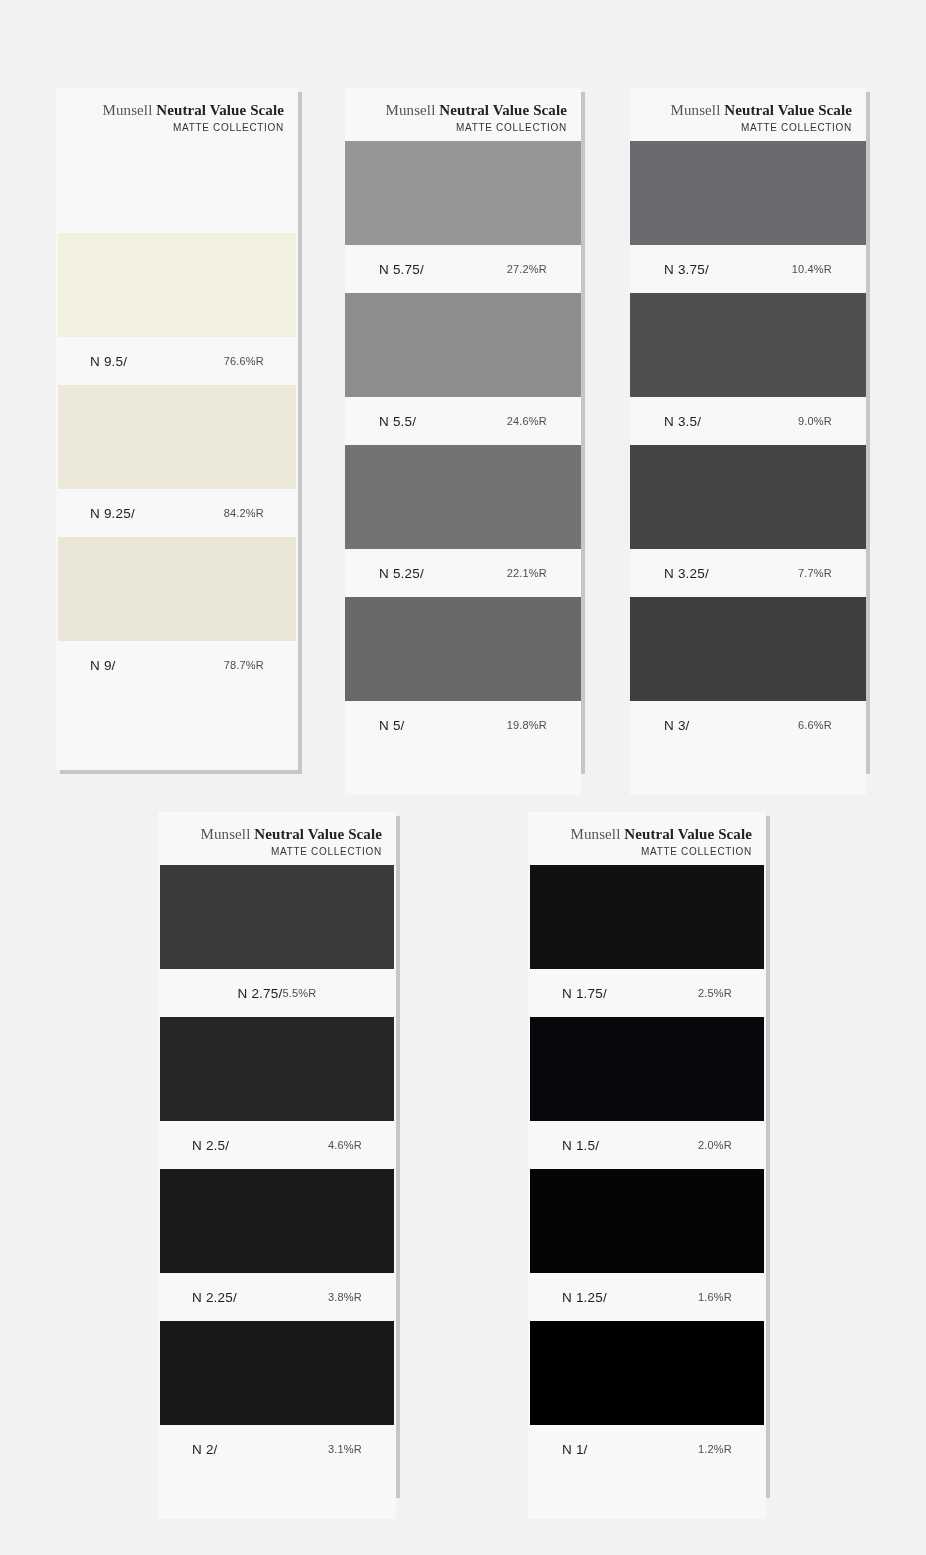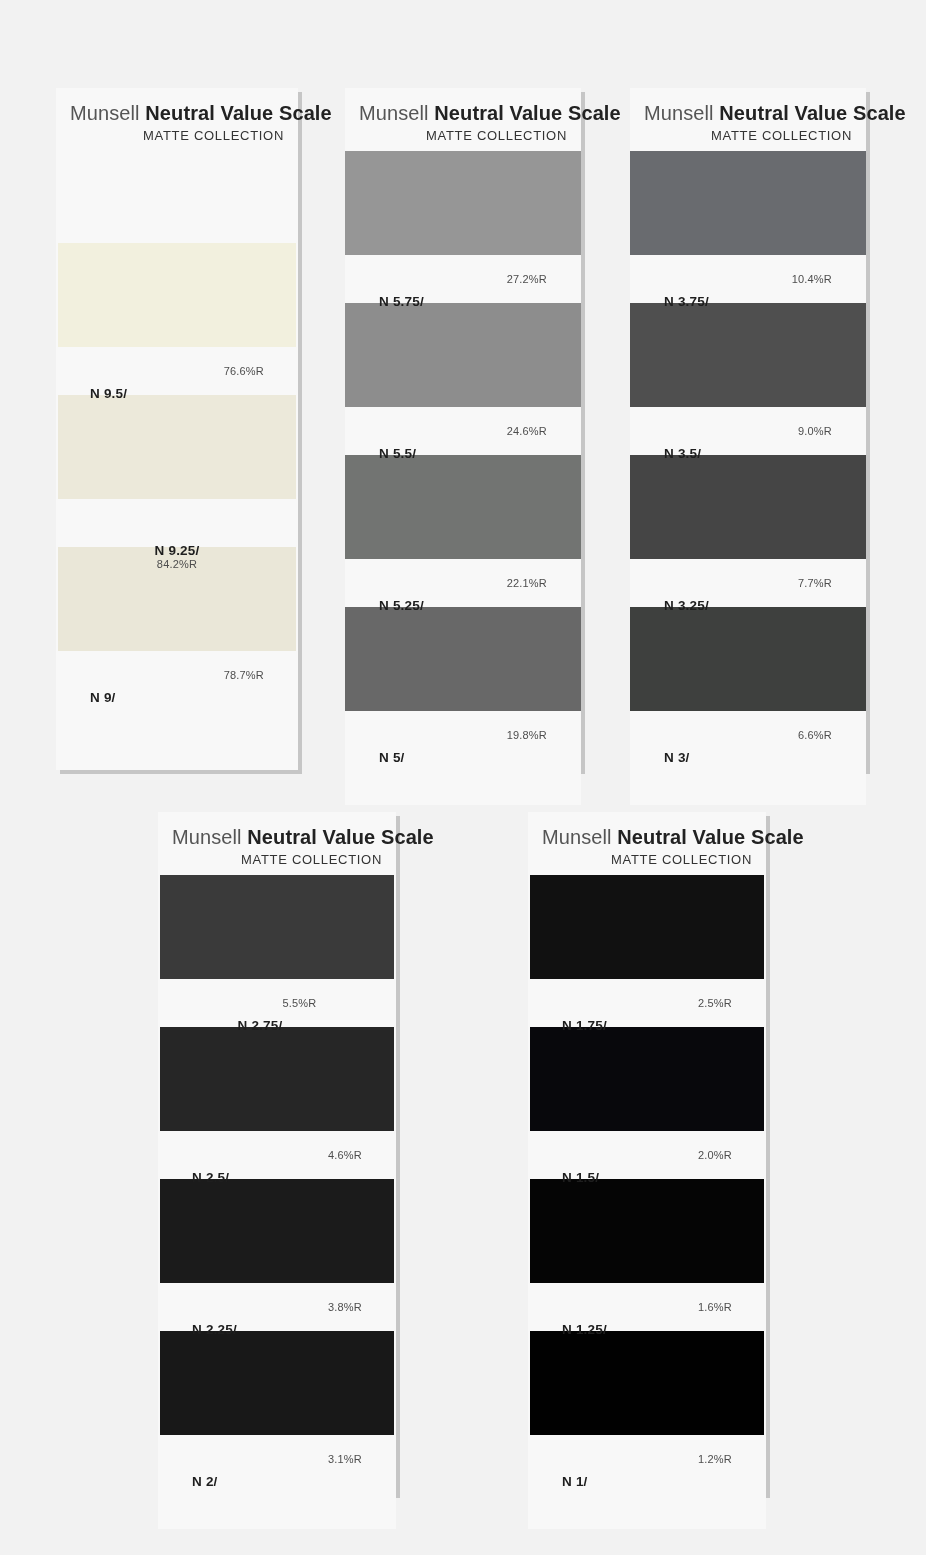--- a/index.html
+++ b/index.html
@@ -25,38 +25,39 @@
     box-shadow: 4px 4px 0 0 rgba(0,0,0,0.18);
   }
 
   .card-header {
     background: #f8f8f8;
     padding: 14px 14px 8px 14px;
     text-align: right;
   }
 
   .brand-line {
-    font-size: 20px;
+    font-size: 15px;
     color: #3a3a3a;
     letter-spacing: 0.1px;
     white-space: nowrap;
+    font-family: Liberation Serif, serif;
   }
 
   .brand-light {
     font-weight: 300;
     color: #555;
   }
 
   .brand-strong {
     font-weight: 600;
     color: #222;
   }
 
   .collection-line {
-    font-size: 13px;
+    font-size: 10px;
     letter-spacing: 0.7px;
     color: #333;
     margin-top: 3px;
     white-space: nowrap;
   }
 
   .swatch-list {
     display: block;
   }
 
@@ -72,24 +73,23 @@
   .swatch-label-row {
     display: flex;
     align-items: center;
     justify-content: space-between;
     background: #f8f8f8;
   }
 
   .swatch-name {
     font-size: 13.5px;
     color: #1e1e1e;
-    font-weight: 700;
+    font-weight: 400;
     letter-spacing: 0.2px;
     white-space: nowrap;
-    margin-top: 44px;
   }
 
   .swatch-reflect {
     font-size: 11px;
     color: #4d4d4d;
     font-weight: 400;
     letter-spacing: 0.2px;
     white-space: nowrap;
   }
 
@@ -113,21 +113,21 @@
       <div class="swatch-list">
         <div class="swatch-block">
           <div class="swatch-chip" style="height: 104px; background: rgb(242, 240, 222);"></div>
           <div class="swatch-label-row" style="height: 48px; padding: 0px 34px;">
             <span class="swatch-name">N 9.5/</span>
             <span class="swatch-reflect">76.6%R</span>
           </div>
         </div>
         <div class="swatch-block">
           <div class="swatch-chip" style="height: 104px; background: rgb(236, 233, 218);"></div>
-          <div class="swatch-label-row" style="height: 48px; padding: 0px 34px; flex-direction: column;">
+          <div class="swatch-label-row" style="height: 48px; padding: 0px 34px;">
             <span class="swatch-name">N 9.25/</span>
             <span class="swatch-reflect">84.2%R</span>
           </div>
         </div>
         <div class="swatch-block">
           <div class="swatch-chip" style="height: 104px; background: rgb(234, 231, 216);"></div>
           <div class="swatch-label-row" style="height: 48px; padding: 0px 34px;">
             <span class="swatch-name">N 9/</span>
             <span class="swatch-reflect">78.7%R</span>
           </div>

